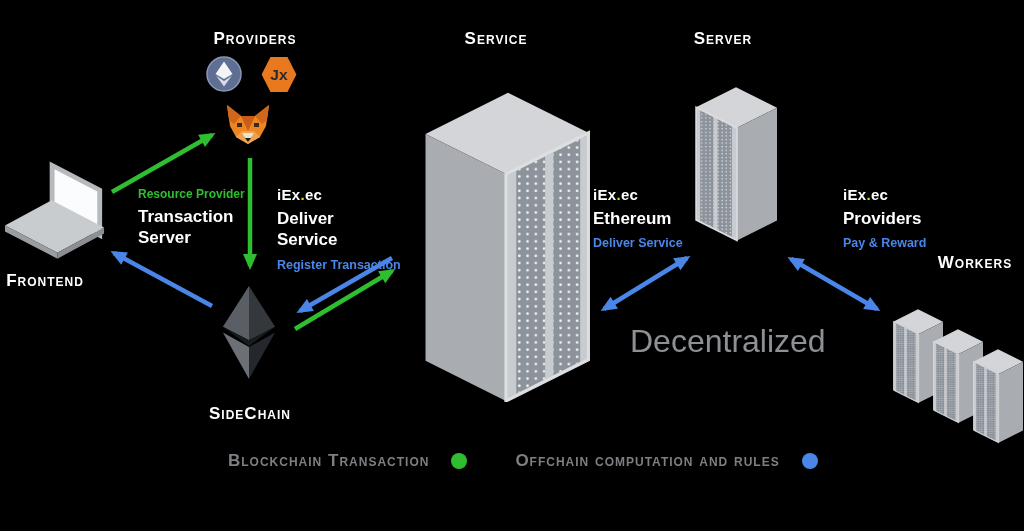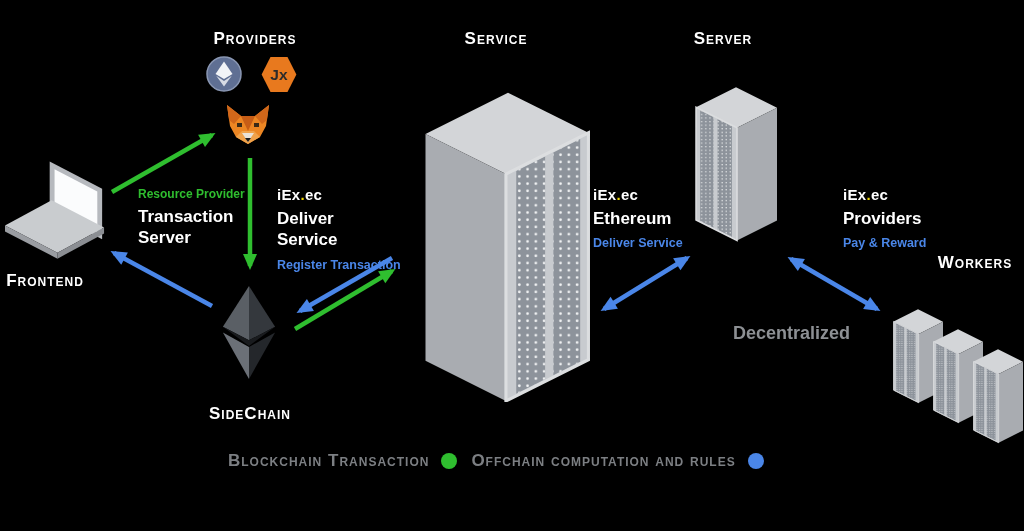--- a/index.html
+++ b/index.html
@@ -15,27 +15,27 @@
   }
   
   .anno{position:absolute;width:140px;}
   .anno .tag{color:var(--blockchain-green);font-size:12px;font-weight:700;margin-bottom:5px;}
   .anno .iexec{color:#fff;font-size:15px;font-weight:700;margin-bottom:5px;letter-spacing:.3px;}
   .anno .iexec .dot{color:var(--iexec-yellow);}
   .anno .title{color:#fff;font-size:17px;font-weight:700;line-height:1.25;width:120px;}
   .anno .sub{color:var(--offchain-blue);font-size:12.5px;font-weight:700;margin-top:7px;}
   
   .caption{
-    position:absolute;left:630px;top:323px;width:220px;text-align:right;
-    color:var(--muted-gray);font-size:18px;font-weight:700;line-height:1.15;
+    position:absolute;left:630px;top:323px;width:220px;text-align:left;
+    color:var(--muted-gray);font-size:32px;font-weight:400;line-height:1.15;
   }
   
   .legend{position:absolute;left:228px;top:451px;display:flex;align-items:center;gap:14px;}
-  .legend .item{display:flex;align-items:center;gap:12px;text-align:center;}
-  .legend .item + .item{}
+  .legend .item{display:flex;align-items:center;gap:22px;text-align:center;}
+  .legend .item + .item{margin-left:34px;}
   .legend .lab{color:#7c7f83;font-size:17px;font-weight:600;font-variant:small-caps;letter-spacing:1px;}
   .legend .dot{width:16px;height:16px;border-radius:50%;}
   .dot-green{background:var(--blockchain-green);}
   .dot-blue{background:var(--offchain-blue);}
   
   svg.arrows{position:absolute;left:0;top:0;pointer-events:none;z-index:5;}
   .stroke-green{stroke:var(--blockchain-green);stroke-width:4.5;}
   .stroke-blue{stroke:var(--offchain-blue);stroke-width:4.5;}
   .fill-green{fill:var(--blockchain-green);}
   .fill-blue{fill:var(--offchain-blue);}

